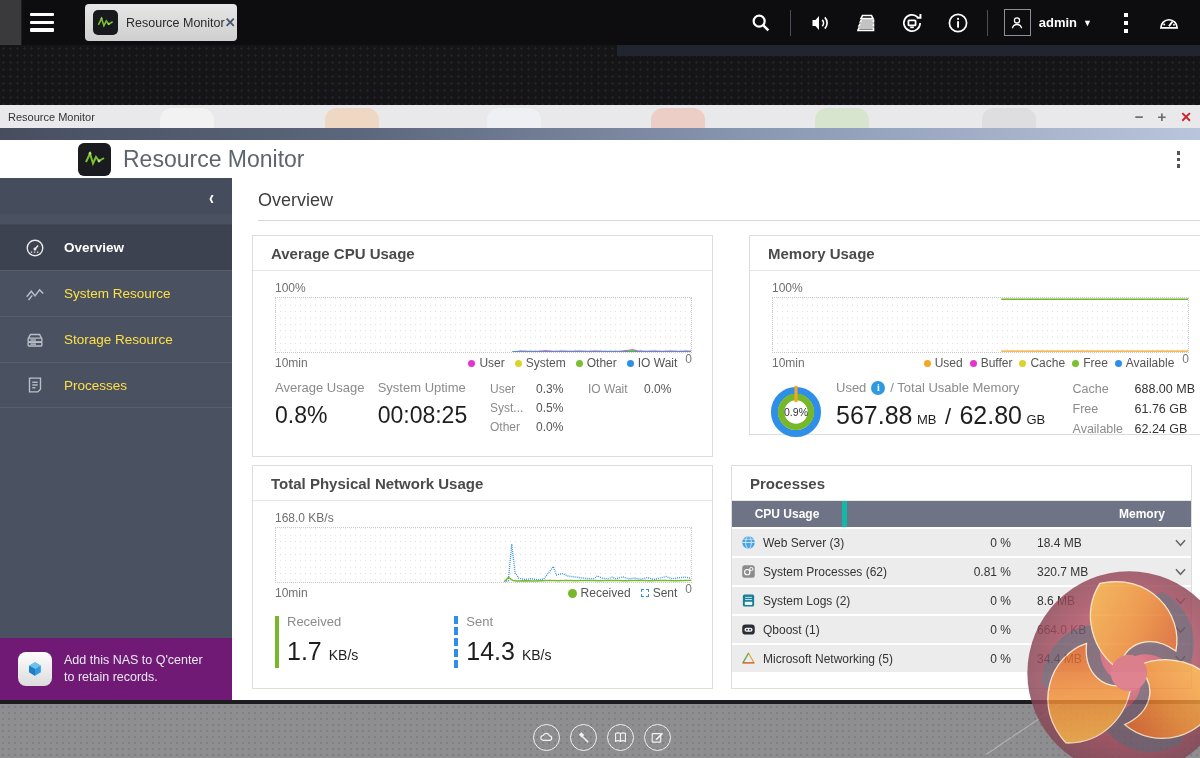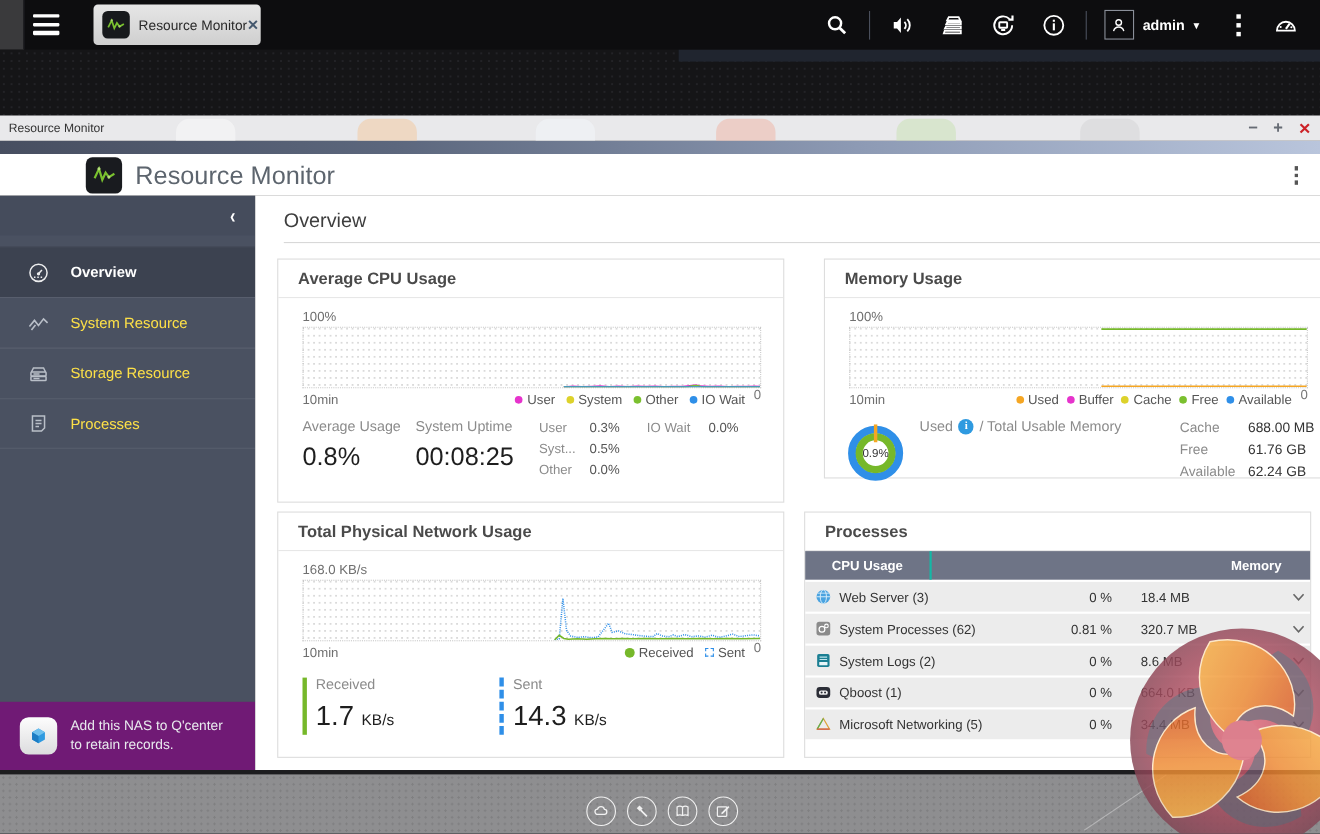--- a/index.html
+++ b/index.html
@@ -132,21 +132,21 @@
   .bar-recv { border-left:4px solid #76b82a; }
   .bar-sent { border-left:4px dashed #2f8fe8; }
   .net-blk .s-lbl { font-size:13px; color:#8b8b8b; }
   .net-blk .s-val { font-size:25px; color:#1e1e1e; margin-top:8px; }
   .net-blk .s-val .unit { font-size:14px; }
 
   
   .proc-table { margin:0; }
   .pt-head { height:26px; background:#6e7486; display:flex; align-items:center; color:#fff; font-size:12px; font-weight:bold; }
   .pt-c1 { width:190px; padding-left:10px; display:flex; align-items:center; border-right:1px solid #8a8fa0; height:100%; }
-  .pt-c2 { width:115px; text-align:center; border-right:2px solid #14b8a6; height:100%; line-height:26px; }
+  .pt-c2 { width:115px; text-align:center; border-right:5px solid #14b8a6; height:100%; line-height:26px; }
   .pt-c3 { flex:1; text-align:right; padding-right:26px; line-height:26px; }
   .sort-caret { margin-left:auto; margin-right:8px; font-size:9px; cursor:pointer; color:#e6e8ee; }
   .pt-row { height:27px; background:#ececec; margin-top:2px; display:flex; align-items:center; font-size:12px; color:#333; cursor:pointer; }
   .pr-name { width:190px; padding-left:8px; display:flex; align-items:center; gap:7px; }
   .pr-cpu { width:115px; text-align:right; padding-right:26px; }
   .pr-mem { flex:1; padding-right:8px; }
   .row-chev { width:22px; color:#666; display:flex; justify-content:center; }
   .row-chev svg { display:block; }
   .p-ic { width:16px; height:16px; flex:0 0 auto; display:flex; align-items:center; justify-content:center; }
 
@@ -481,20 +481,27 @@
                     <circle cx="18" cy="18" r="9.6" fill="none" stroke="#76b82a" stroke-width="4.2"></circle>
                     <rect x="17" y="1.2" width="2" height="10.4" fill="#f5a623"></rect>
                   </svg></div>
               <span class="donut-lbl">0.9%</span>
             </div>
             <div class="mem-mid">
               <div class="mem-used-line">
                 <span>Used</span>
                 <span class="info-i">i</span>
                 <span>/ Total Usable Memory</span>
+              </div>
+              <div class="mem-val-line">
+                <span class="big">567.88</span>
+                <span class="unit">MB</span>
+                <span class="slash">/</span>
+                <span class="big">62.80</span>
+                <span class="unit">GB</span>
               </div>
             </div>
             <div class="mem-details">
               <div class="row">
                   <span class="dl">Cache</span>
                   <span class="dv">688.00 MB</span>
                 </div>
               <div class="row">
                   <span class="dl">Free</span>
                   <span class="dv">61.76 GB</span>

